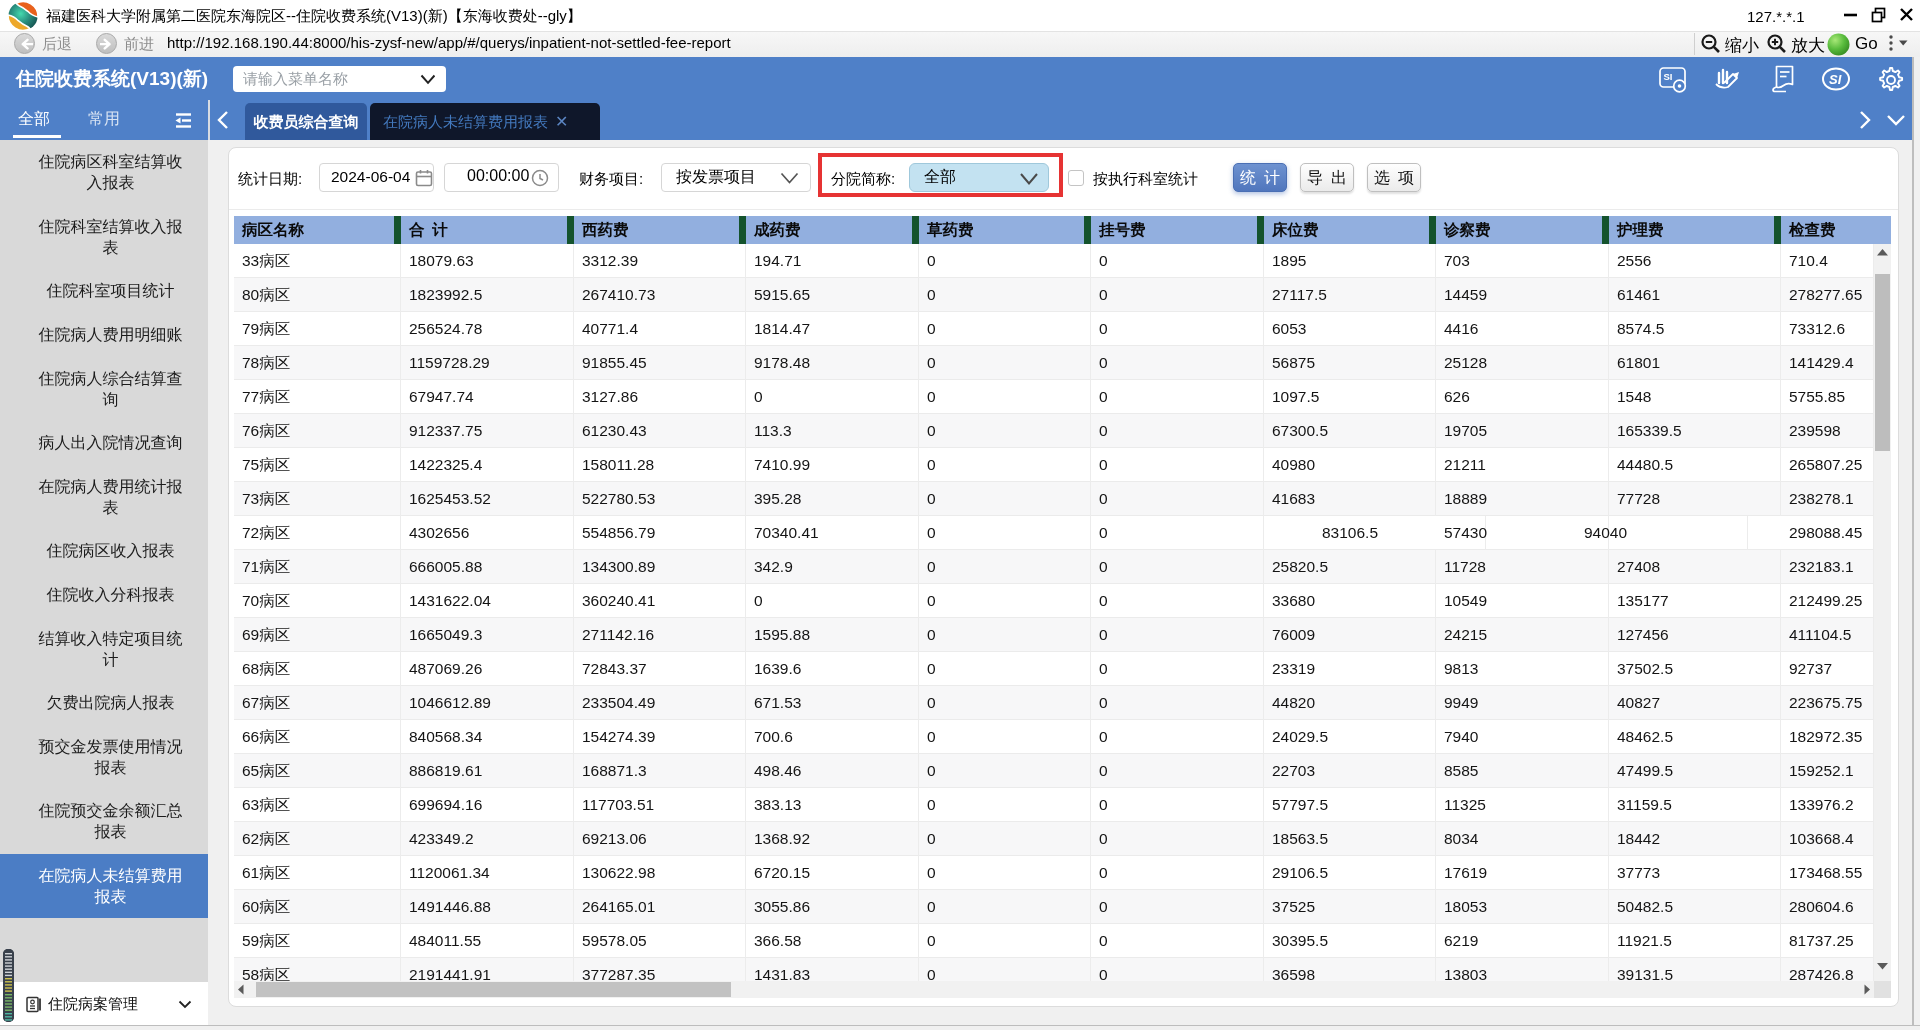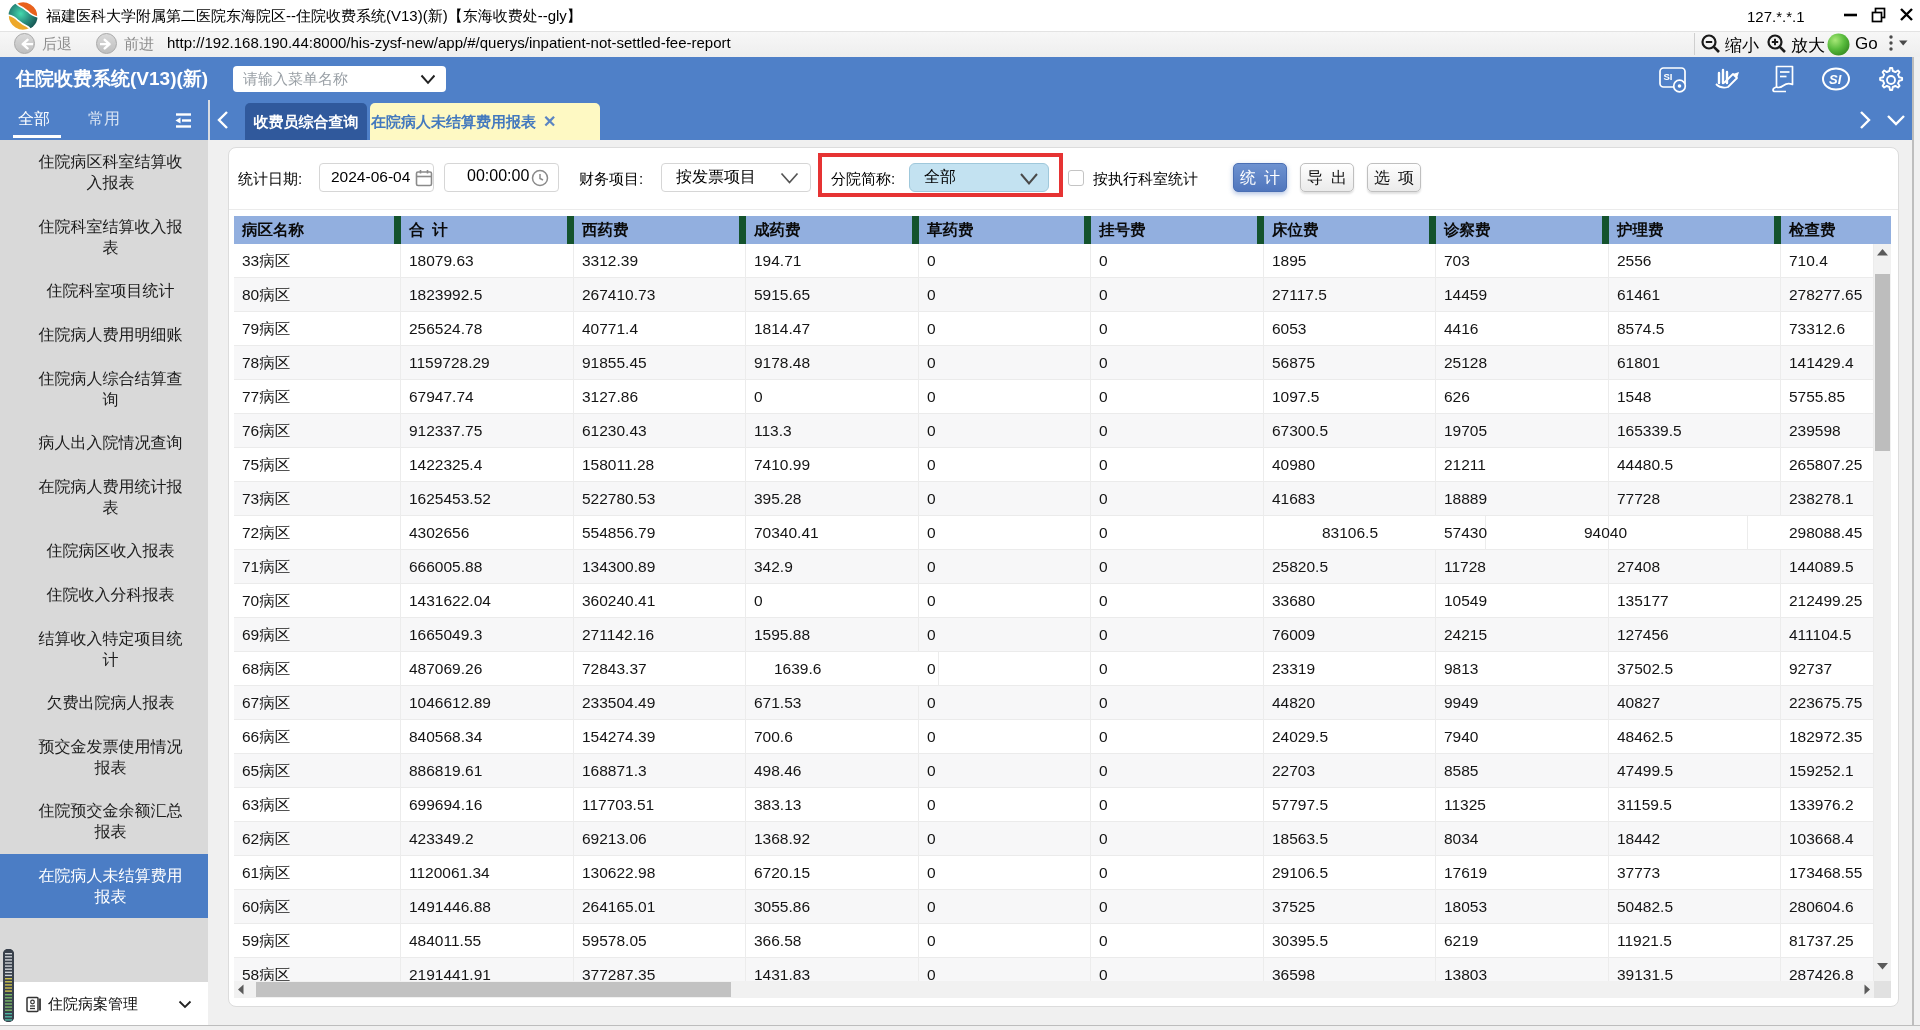--- a/index.html
+++ b/index.html
@@ -20,21 +20,21 @@
 #searchbox{left:233px;top:66px;width:213px;height:26px;background:#fff;border-radius:4px;}
 #searchbox span{position:absolute;left:10px;top:4px;font-size:15px;color:#9aa0a6;}
 
 #row2{left:0;top:100px;width:1920px;height:40px;background:#4f80c8;}
 #sep-side{left:208px;top:100px;width:2px;height:40px;background:#d8dce2;}
 .sbtab{position:absolute;top:9px;font-size:16px;color:#fff;}
 #tab-all-line{left:13px;top:135px;width:48px;height:3px;background:#fff;}
 
 .tab{position:absolute;top:3px;height:37px;border-radius:5px 5px 0 0;font-size:15px;line-height:37px;white-space:nowrap;}
 #tab1{left:37px;width:122px;background:#30599c;color:#fff;font-weight:bold;text-align:center;}
-#tab2{left:162px;width:230px;background:#fef9c3;color:#4379be;padding-left:1px;font-weight:bold;}
+#tab2{left:162px;width:230px;background:#0f172a;color:#4379be;padding-left:13px;}
 
 #sidebar{left:0;top:140px;width:208px;height:842px;background:#d9d9d9;}
 #menu{left:0;top:0;width:208px;}
 .mi{padding:11.3px 25px 11.3px 38px;font-size:16px;line-height:21px;color:#1c1c1c;text-align:center;}
 .mi.sel{background:#4b7dc5;color:#fff;}
 #bottomitem{left:0;top:982px;width:208px;height:43px;background:#fff;}
 #bottomitem .txt{position:absolute;left:48px;top:13px;font-size:15px;color:#111;}
 
 #side-thumb{left:3px;top:949px;width:11px;height:73px;background:#3a424d;border-radius:5px;overflow:hidden;}
 
@@ -410,21 +410,21 @@
           <div class="tr alt">
             <div class="td" style="left:0px;width:167px;">71病区</div>
             <div class="td" style="left:167px;width:173px;">666005.88</div>
             <div class="td" style="left:340px;width:172px;">134300.89</div>
             <div class="td" style="left:512px;width:173px;">342.9</div>
             <div class="td" style="left:685px;width:172px;">0</div>
             <div class="td" style="left:857px;width:173px;">0</div>
             <div class="td" style="left:1030px;width:172px;">25820.5</div>
             <div class="td" style="left:1202px;width:173px;">11728</div>
             <div class="td" style="left:1375px;width:172px;">27408</div>
-            <div class="td" style="left:1547px;width:93px;">144089.5</div>
+            <div class="td" style="left:1547px;width:93px;">232183.1</div>
           </div>
           <div class="tr">
             <div class="td" style="left:0px;width:167px;">70病区</div>
             <div class="td" style="left:167px;width:173px;">1431622.04</div>
             <div class="td" style="left:340px;width:172px;">360240.41</div>
             <div class="td" style="left:512px;width:173px;">0</div>
             <div class="td" style="left:685px;width:172px;">0</div>
             <div class="td" style="left:857px;width:173px;">0</div>
             <div class="td" style="left:1030px;width:172px;">33680</div>
             <div class="td" style="left:1202px;width:173px;">10549</div>
@@ -440,21 +440,21 @@
             <div class="td" style="left:857px;width:173px;">0</div>
             <div class="td" style="left:1030px;width:172px;">76009</div>
             <div class="td" style="left:1202px;width:173px;">24215</div>
             <div class="td" style="left:1375px;width:172px;">127456</div>
             <div class="td" style="left:1547px;width:93px;">411104.5</div>
           </div>
           <div class="tr">
             <div class="td" style="left:0px;width:167px;">68病区</div>
             <div class="td" style="left:167px;width:173px;">487069.26</div>
             <div class="td" style="left:340px;width:172px;">72843.37</div>
-            <div class="td" style="left:512px;width:173px;margin-left:20px;">1639.6</div>
+            <div class="td" style="left:512px;width:173px;">1639.6</div>
             <div class="td" style="left:685px;width:172px;">0</div>
             <div class="td" style="left:857px;width:173px;">0</div>
             <div class="td" style="left:1030px;width:172px;">23319</div>
             <div class="td" style="left:1202px;width:173px;">9813</div>
             <div class="td" style="left:1375px;width:172px;">37502.5</div>
             <div class="td" style="left:1547px;width:93px;">92737</div>
           </div>
           <div class="tr alt">
             <div class="td" style="left:0px;width:167px;">67病区</div>
             <div class="td" style="left:167px;width:173px;">1046612.89</div>

